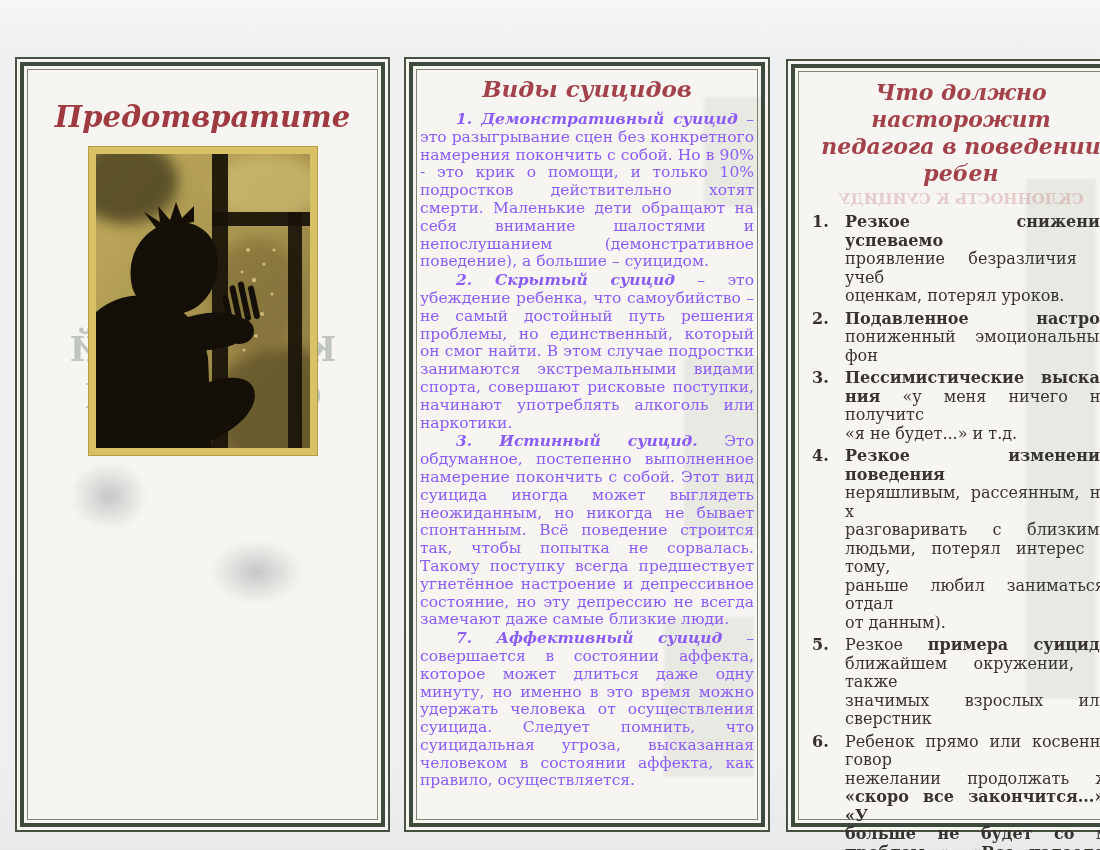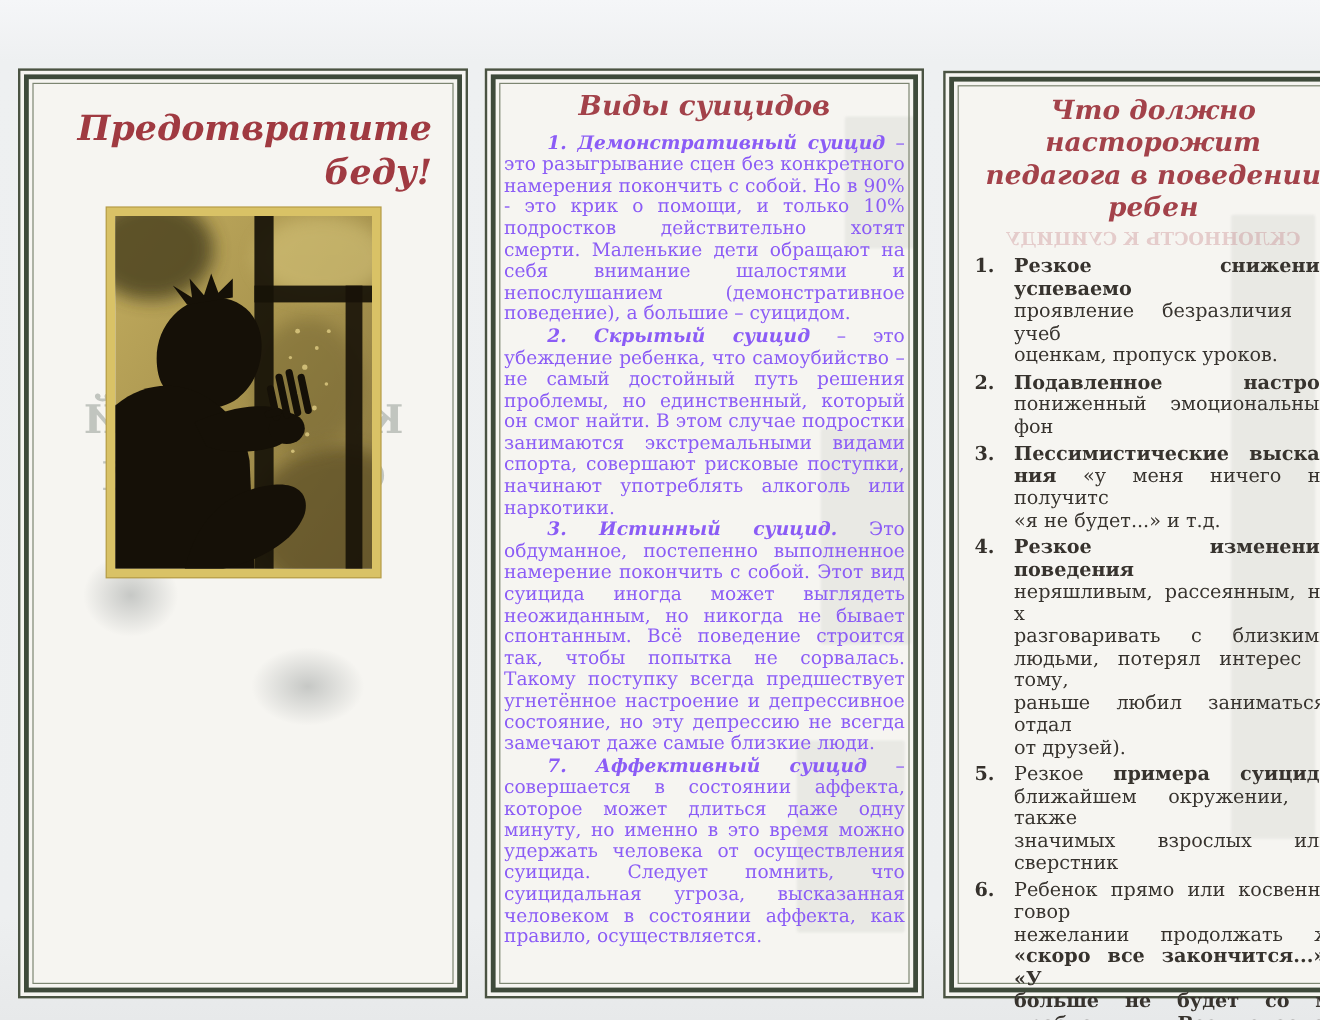--- a/index.html
+++ b/index.html
@@ -19,21 +19,21 @@
   #panel3{left:786px;top:59px;width:338px;height:773px;}
 
   
   #panel1 .content{padding:6px 16px;}
   .intro{
     font-weight:bold;font-style:italic;font-size:19px;line-height:25px;
     color:#3b3732;text-align:justify;text-indent:44px;margin:0;word-spacing:3px;
   }
   .appeal{color:#a03a41;font-weight:bold;font-style:italic;text-align:center;}
   .appeal-1{font-size:25px;line-height:32px;margin-top:30px;position:relative;z-index:2;}
-  .appeal-2{font-size:29px;line-height:36px;margin-top:12px;position:relative;z-index:2;text-align:right;}
+  .appeal-2{font-size:29px;line-height:36px;margin-top:22px;position:relative;z-index:2;}
   .ghost-wrap{
     position:absolute;left:0;right:0;top:208px;text-align:center;z-index:1;
     transform:scaleX(-1);color:rgba(108,118,110,0.38);
     font-weight:bold;font-size:33px;line-height:47px;letter-spacing:1px;
     filter:blur(0.6px);
   }
   .smudge{position:absolute;border-radius:50%;
     background:radial-gradient(ellipse at center,rgba(120,126,126,0.38),rgba(120,126,126,0) 70%);}
   .smudge1{left:40px;top:390px;width:80px;height:70px;}
   .smudge2{left:180px;top:468px;width:95px;height:66px;}
@@ -86,21 +86,20 @@
       <div>ДЕТИ В</div>
       <div>КРИЗИСНОЙ</div>
       <div>СИТУАЦИИ</div>
     </div>
     <div class="smudge smudge1"></div>
     <div class="smudge smudge2"></div>
 
 
     <div class="appeal appeal-2">
       <div>Предотвратите</div>
-      <div>беду!</div>
     </div>
 
     <div class="photo-frame">
       <svg width="214" height="294" viewBox="0 0 214 294">
         <defs>
           <linearGradient id="glass" x1="0" y1="0" x2="1" y2="1">
             <stop offset="0" stop-color="#c2ac5e"></stop>
             <stop offset="0.5" stop-color="#a7934e"></stop>
             <stop offset="1" stop-color="#877540"></stop>
           </linearGradient>
@@ -179,21 +178,21 @@
       <div>Что должно насторожит</div>
       <div>педагога в поведении ребен</div>
     </h2>
     <div class="p3-ghost">СКЛОННОСТЬ К СУИЦИДУ</div>
     <div id="p3-items">
         <div class="p3-item">
           <div class="p3-num">1.</div>
           <div class="p3-body">
             <div class="p3-line j"><span class="b">Резкое снижение успеваемо</span></div>
             <div class="p3-line j"><span>проявление безразличия к учеб</span></div>
-            <div class="p3-line"><span>оценкам, пропуск уроков.</span></div>
+            <div class="p3-line"><span>оценкам, потерял уроков.</span></div>
           </div>
         </div>
         <div class="p3-item">
           <div class="p3-num">2.</div>
           <div class="p3-body">
             <div class="p3-line j"><span class="b">Подавленное настрое</span></div>
             <div class="p3-line j"><span>пониженный эмоциональный фон</span></div>
           </div>
         </div>
         <div class="p3-item">
@@ -205,21 +204,21 @@
           </div>
         </div>
         <div class="p3-item">
           <div class="p3-num">4.</div>
           <div class="p3-body">
             <div class="p3-line j"><span class="b">Резкое изменение поведения </span></div>
             <div class="p3-line j"><span>неряшливым, рассеянным, не х</span></div>
             <div class="p3-line j"><span>разговаривать с близкими</span></div>
             <div class="p3-line j"><span>людьми, потерял интерес к тому,</span></div>
             <div class="p3-line j"><span>раньше любил заниматься, отдал</span></div>
-            <div class="p3-line"><span>от друзей).</span></div>
+            <div class="p3-line"><span>от данным).</span></div>
           </div>
         </div>
         <div class="p3-item">
           <div class="p3-num">5.</div>
           <div class="p3-body">
             <div class="p3-line j"><span>Резкое </span><span class="b">примера суицида</span></div>
             <div class="p3-line j"><span>ближайшем окружении, а также с</span></div>
             <div class="p3-line j"><span>значимых взрослых или сверстник</span></div>
           </div>
         </div>

